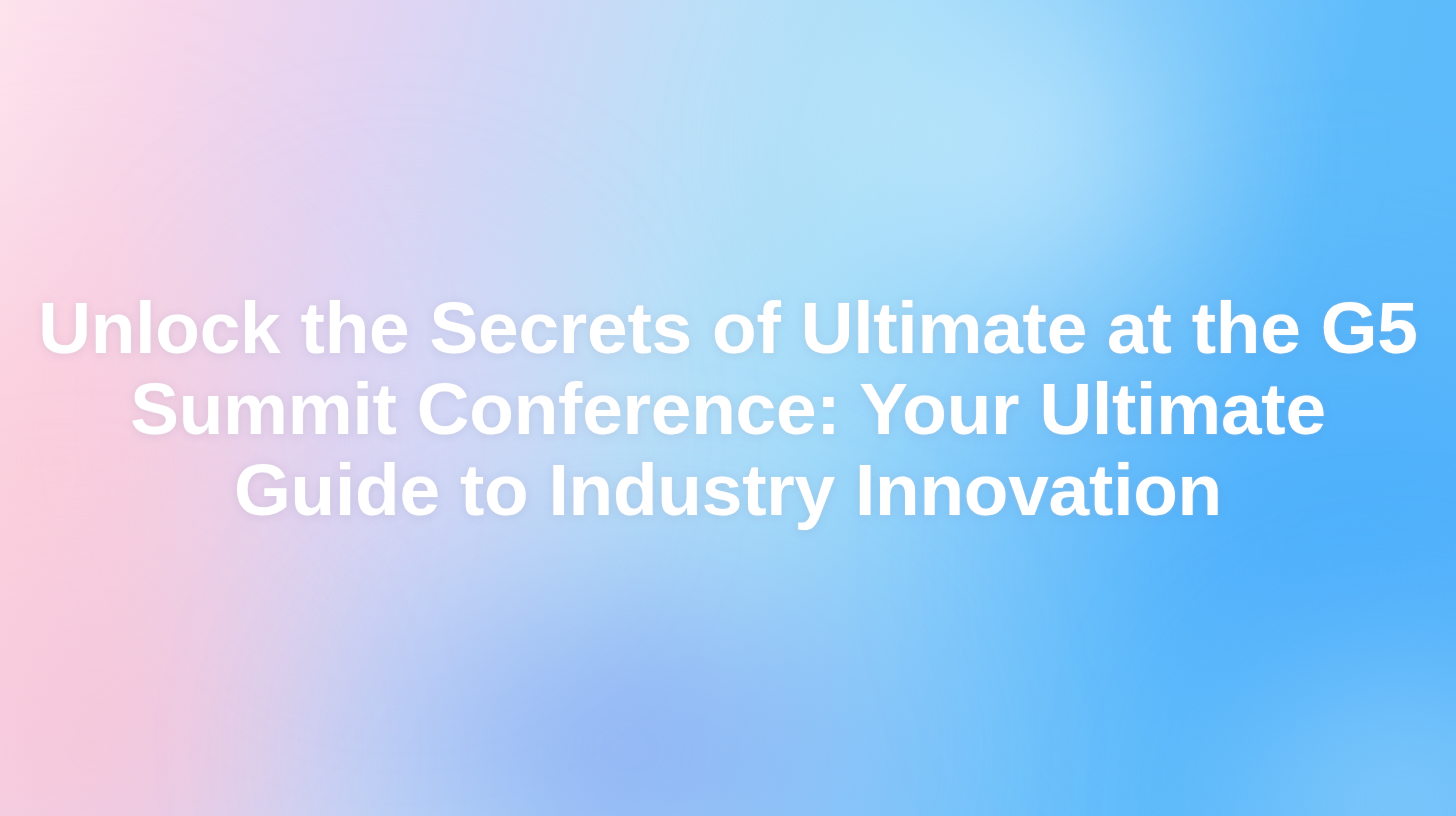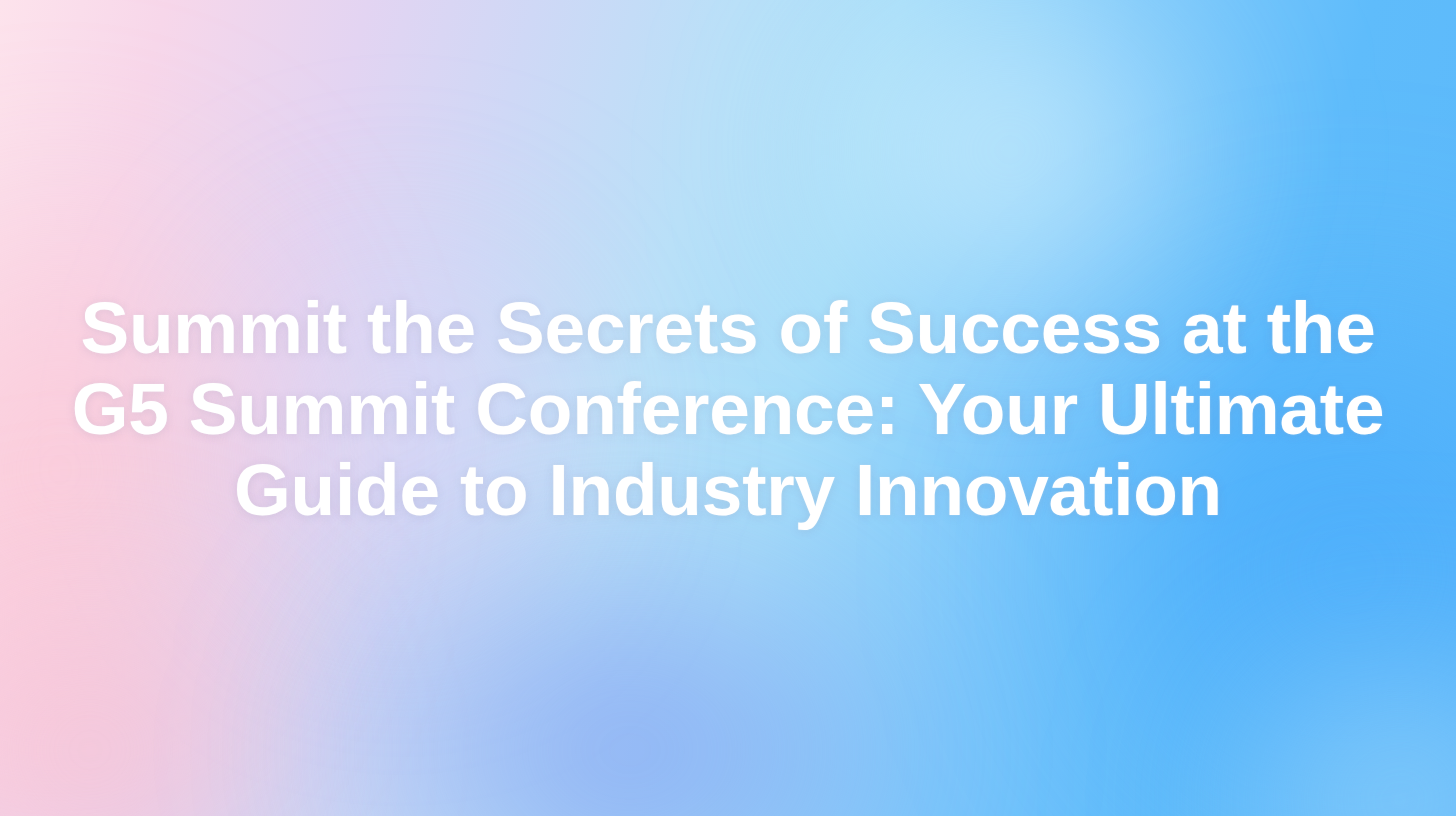--- a/index.html
+++ b/index.html
@@ -136,16 +136,16 @@
   <div class="bg-base"></div>
   <div class="bg-blob blob-lav"></div>
   <div class="bg-blob blob-pink"></div>
   <div class="bg-blob blob-rose"></div>
   <div class="bg-blob blob-azure"></div>
   <div class="bg-blob blob-peri"></div>
   <div class="bg-blob blob-palelower"></div>
   <div class="bg-blob blob-cyan"></div>
 
   <div class="headline-wrap">
-    <h1 class="headline">Summit the Secrets of Success at the G5 Summit Conference: Your Ultimate Guide to Industry Innovation</h1>
+    <h1 class="headline">Unlock the Secrets of Ultimate at the G5 Summit Conference: Your Ultimate Guide to Industry Innovation</h1>
   </div>
 
 </div>
 
 </body></html>

